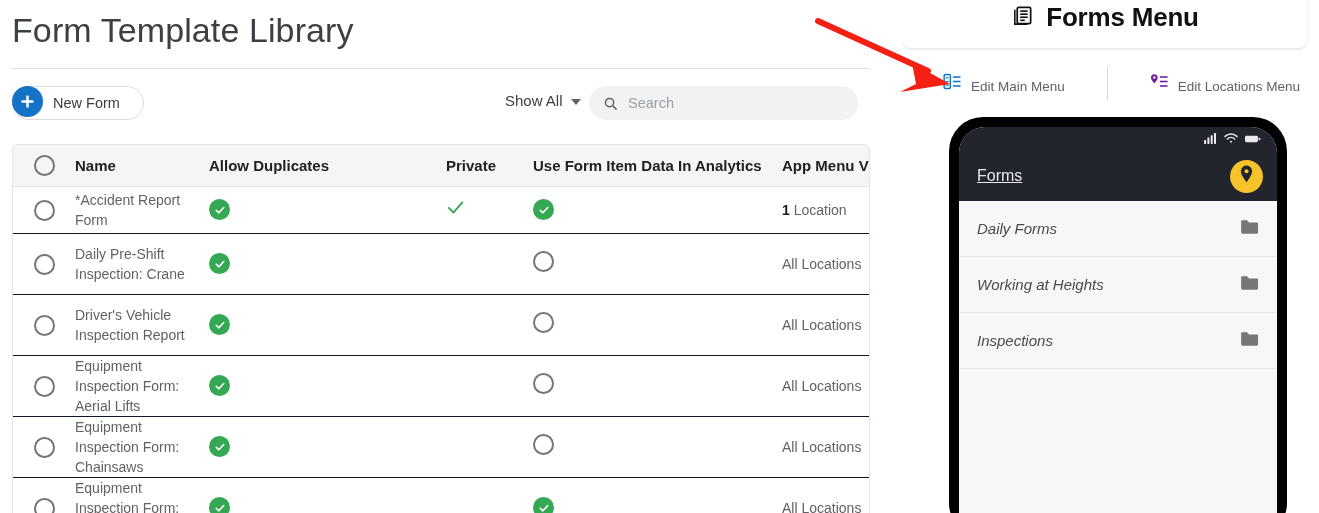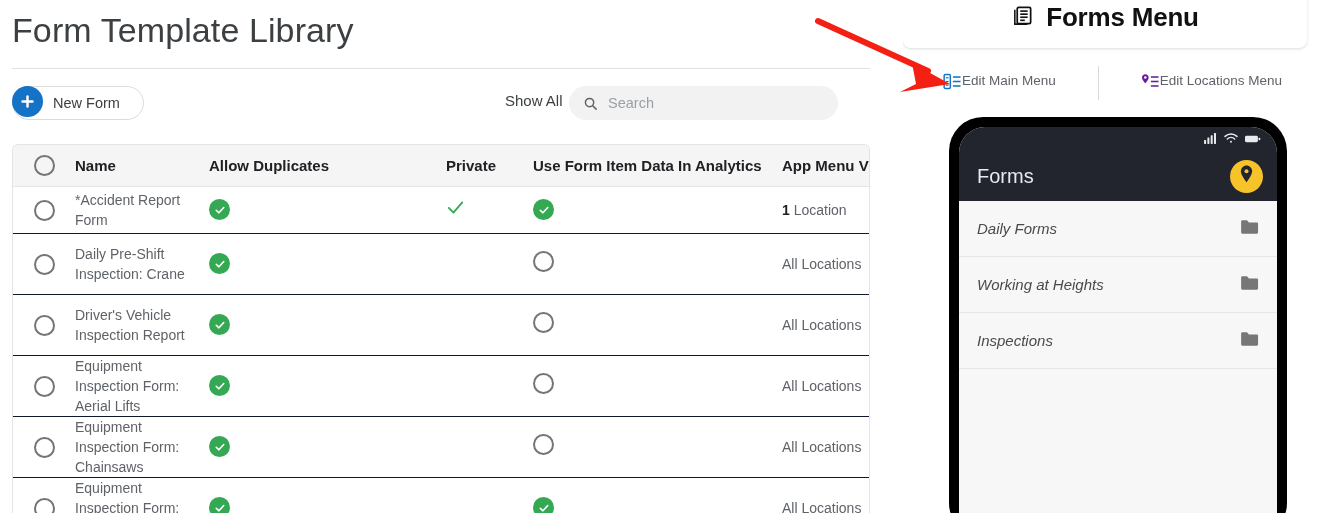--- a/index.html
+++ b/index.html
@@ -52,21 +52,21 @@
   }
   .caret-down {
     width: 0; height: 0;
     border-left: 5px solid transparent;
     border-right: 5px solid transparent;
     border-top: 6px solid #5f6368;
     margin-top: 2px;
   }
 
   .search-box {
-    position: absolute; left: 569px; top: 2px;
+    position: absolute; left: 589px; top: 2px;
     width: 269px; height: 34px;
     background: #f2f2f3; border-radius: 17px;
     display: flex; align-items: center; padding-left: 14px; cursor: text;
   }
   .search-box .sicon { margin-right: 10px; display:flex; }
   .search-box input {
     border: none; outline: none; background: transparent;
     font-family: "Liberation Sans", sans-serif;
     font-size: 14.5px; color: #3c4043; width: 200px;
   }
@@ -130,21 +130,21 @@
     background: #fff; border-radius: 0 0 8px 8px;
     box-shadow: 0 1px 3px rgba(0,0,0,0.14);
     display: flex; align-items: center; justify-content: center; gap: 12px;
   }
   .menu-card .mtitle { font-size: 26px; font-weight: bold; color: #111; letter-spacing: -0.2px; }
 
   .edit-row {
     position: absolute; left: 0; top: 60px; width: 410px; height: 46px;
     display: flex; align-items: center;
   }
-  .edit-item { display: flex; align-items: flex-start; cursor: pointer; }
+  .edit-item { display: flex; align-items: flex-end; gap: 9px; cursor: pointer; }
   .edit-item .elabel { font-size: 13.5px; color: #5f6368; }
   .edit-sep { width: 1px; height: 34px; background: #dadada; }
 
   
   .phone {
     position: absolute; left: 46px; top: 117px;
     width: 338px; height: 420px;
     background: #000; border-radius: 34px;
     padding: 10px;
   }
@@ -157,21 +157,21 @@
   .status-bar {
     height: 24px; background: #22242e;
     display: flex; align-items: center; justify-content: flex-end;
     padding-right: 16px; gap: 7px;
   }
   .app-bar {
     height: 50px; background: #22242e;
     display: flex; align-items: center; justify-content: space-between;
     padding: 0 14px 0 18px;
   }
-  .app-bar .atitle { color: #e8eaed; font-size: 20px; }
+  .app-bar .atitle { color: #e8eaed; font-size: 16px; text-decoration: underline; }
   .loc-fab {
     width: 33px; height: 33px; border-radius: 50%;
     background: #f6c32b; display:flex; align-items:center; justify-content:center;
     cursor: pointer;
   }
   .mlist { background: #f7f7f7; }
   .mrow {
     height: 56px; display: flex; align-items: center; justify-content: space-between;
     padding: 0 18px 0 18px; border-bottom: 1px solid #e6e6e6;
     cursor: pointer;

